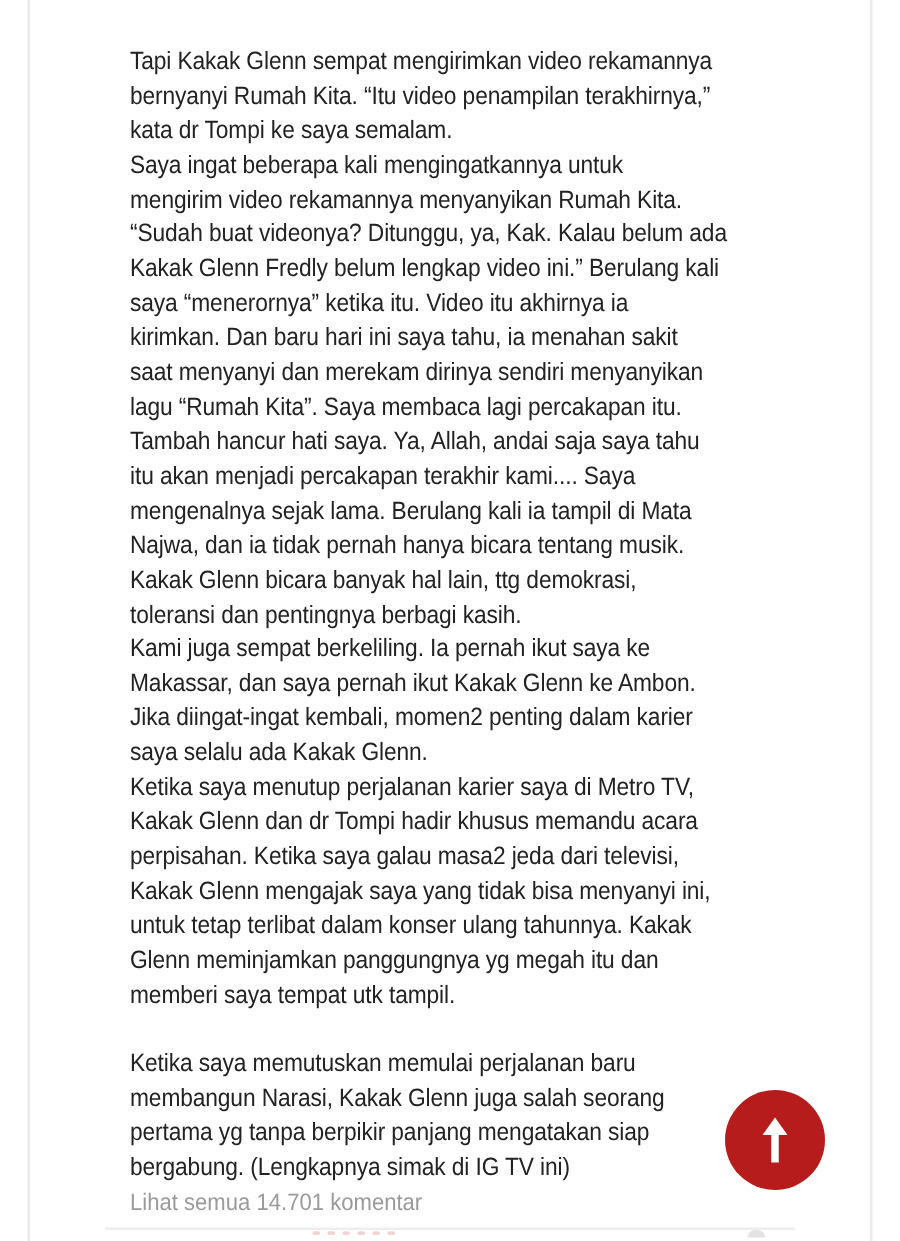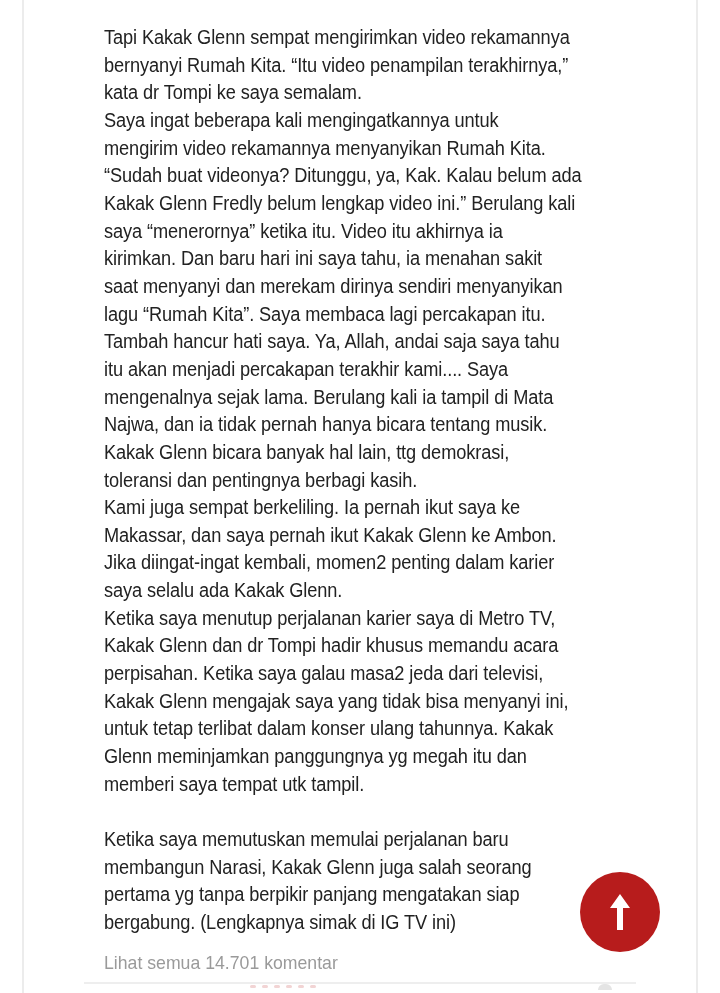--- a/index.html
+++ b/index.html
@@ -20,21 +20,21 @@
       width: 2px;
       height: 993px;
       background: #ececec;
     }
     .frame-left { left: 22px; }
     .frame-right { left: 696px; }
 
     .caption {
       position: absolute;
       left: 104px;
-      top: 24px;
+      top: 36px;
       width: 540px;
     }
     .line {
       display: block;
       height: 27.67px;
       line-height: 27.67px;
       font-size: 20px;
       color: #222222;
       white-space: nowrap;
       transform-origin: 0 50%;

